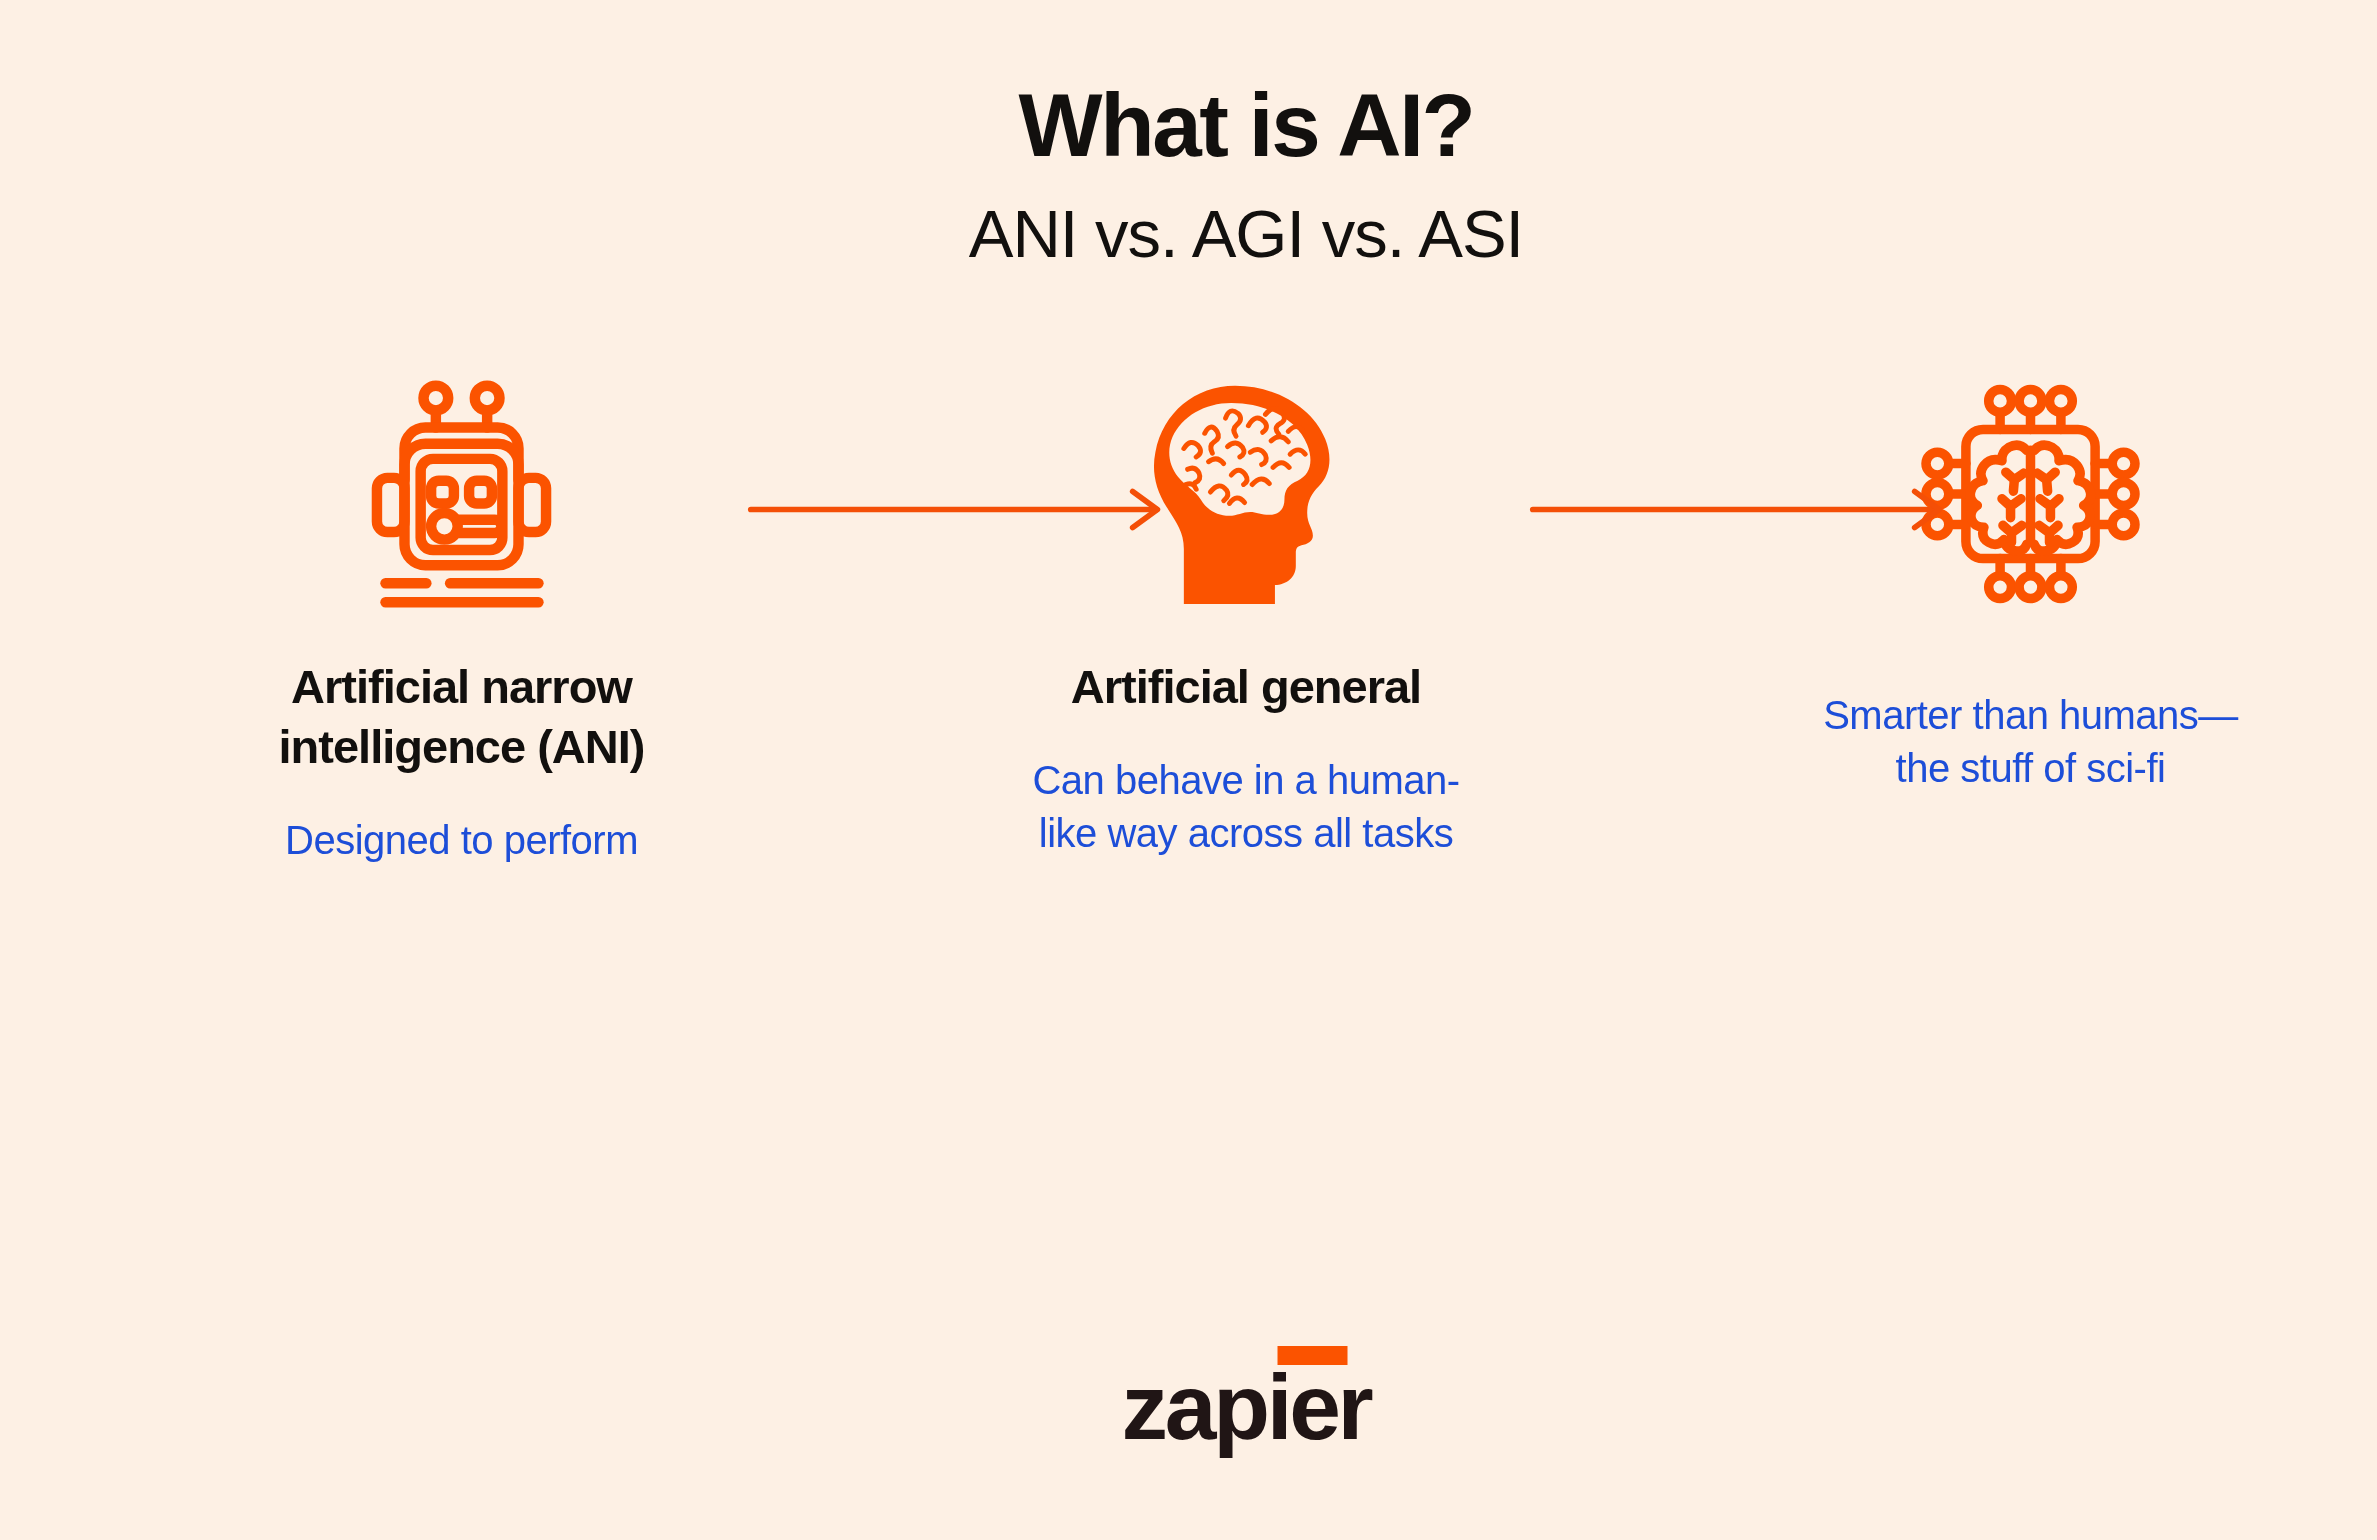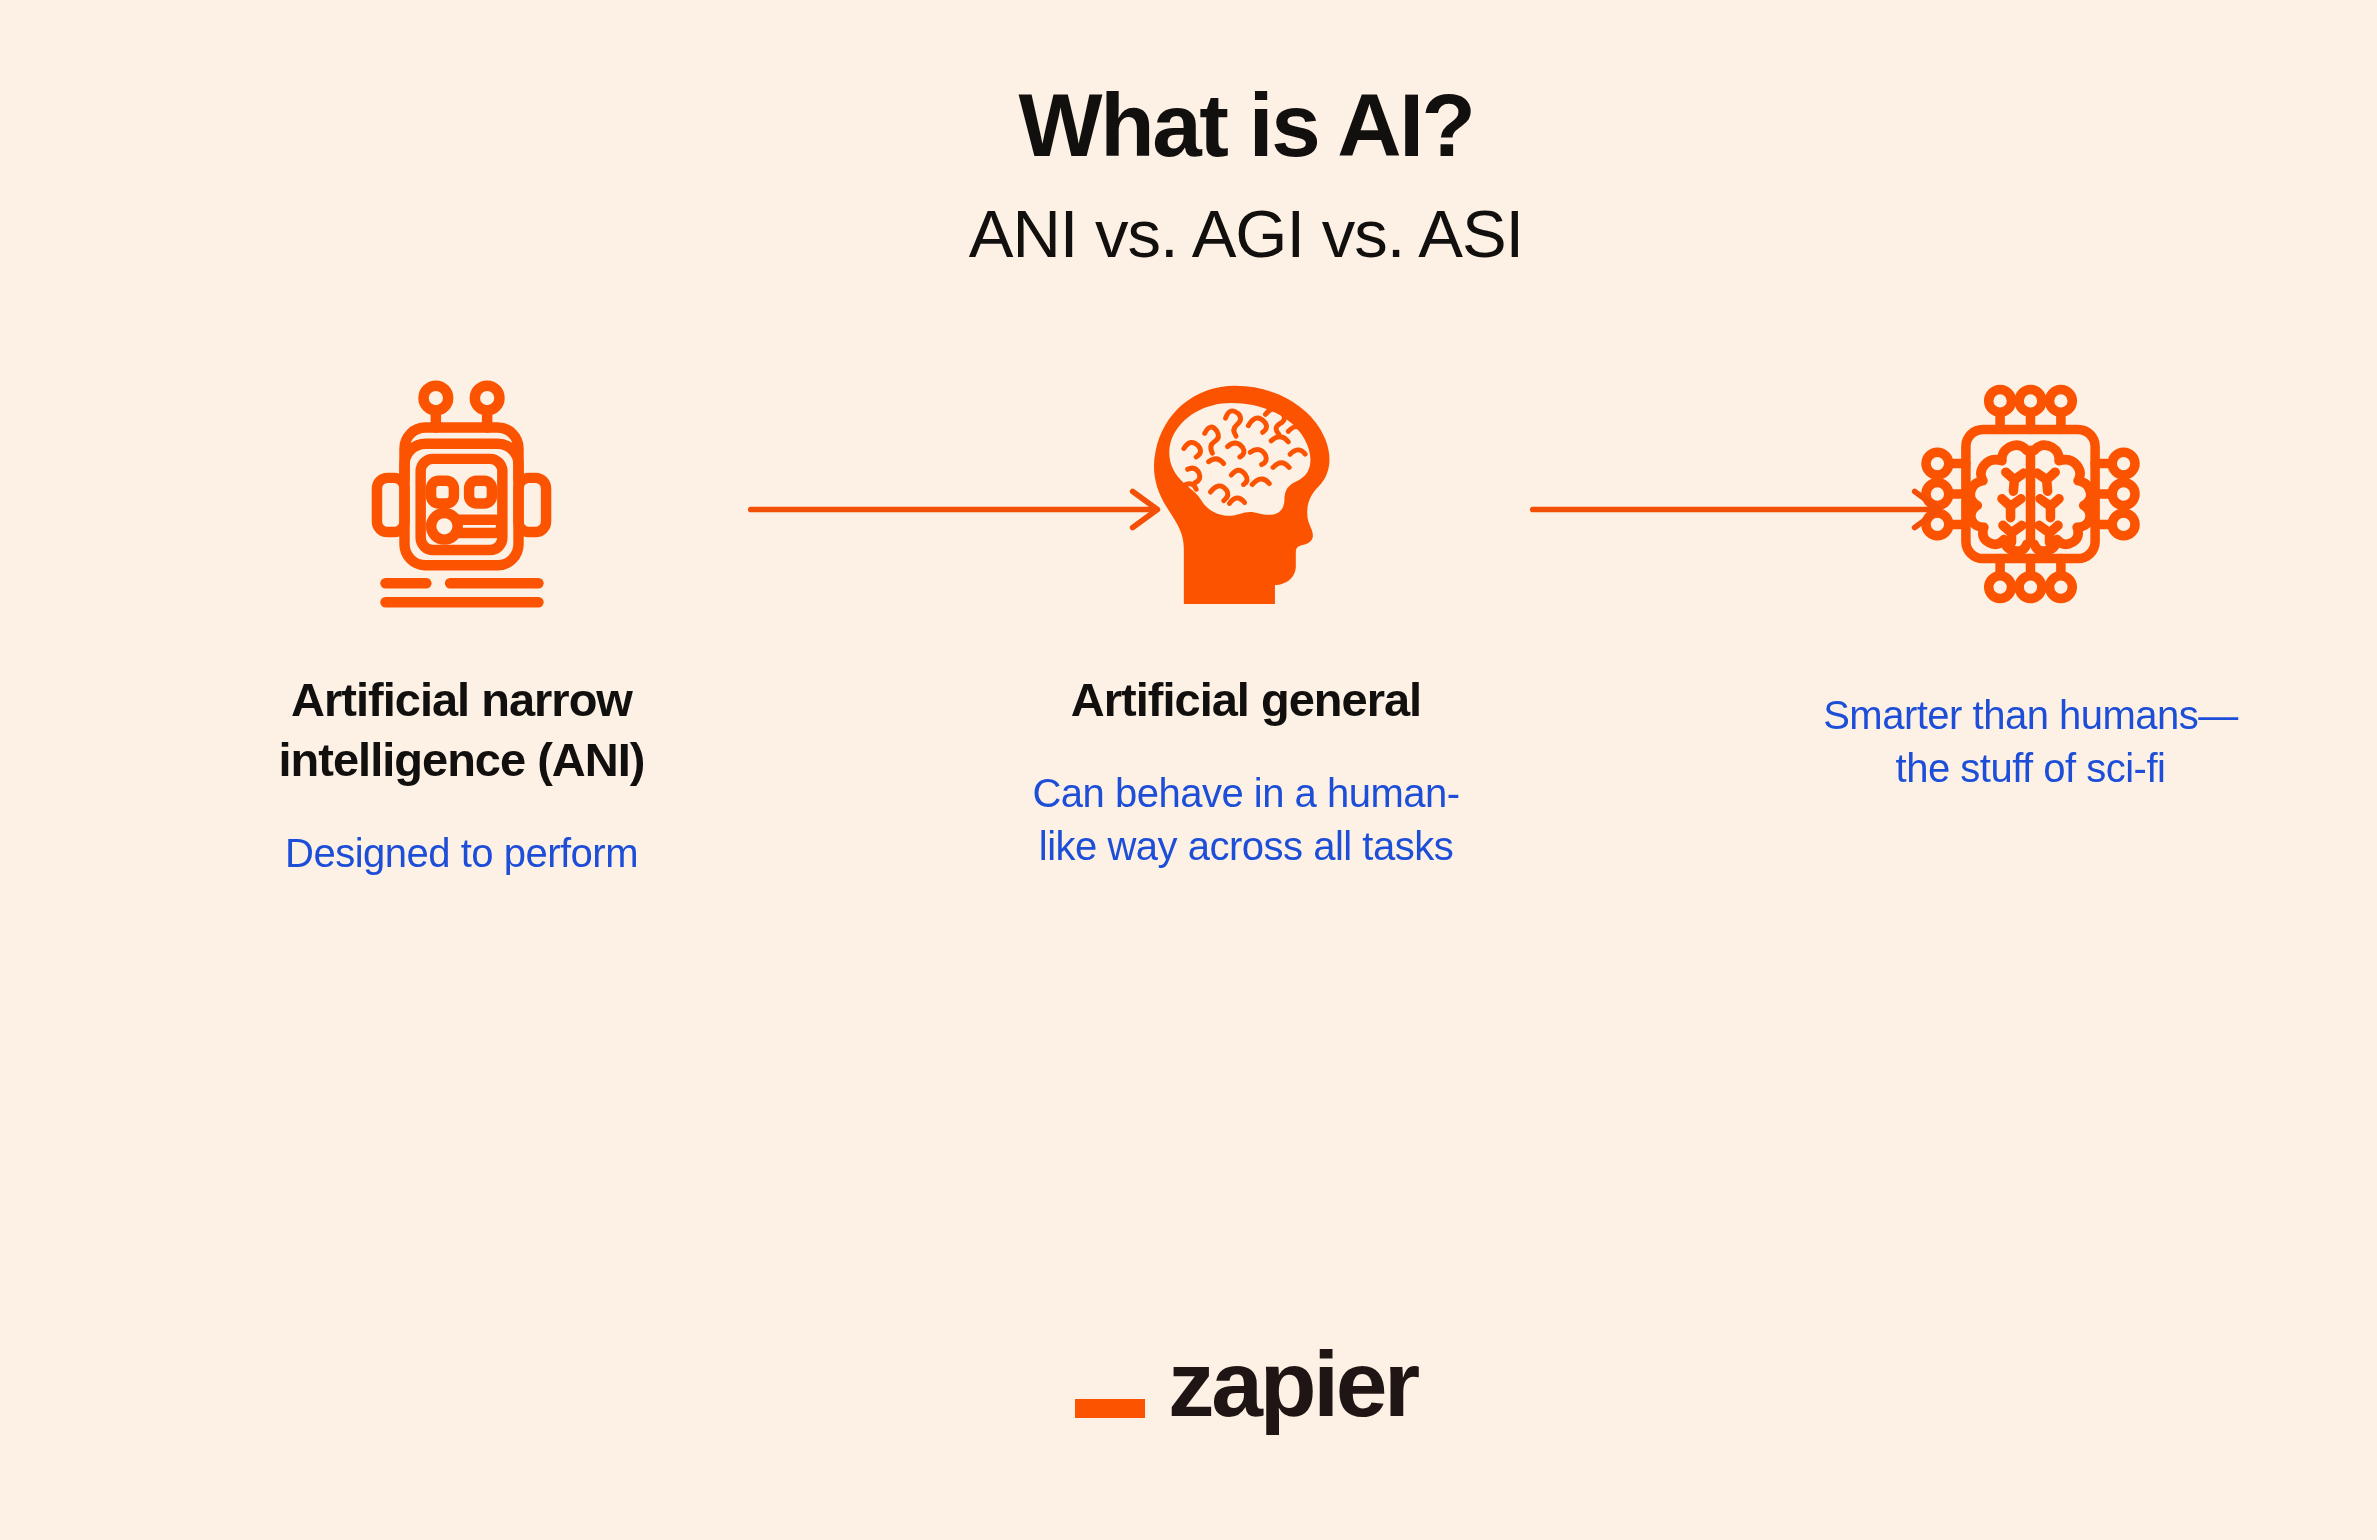--- a/index.html
+++ b/index.html
@@ -65,21 +65,21 @@
   }
 
   .icon-slot {
     height:314px;
     display:flex;
     align-items:center;
     justify-content:center;
   }
 
   .column-title {
-    margin-top:18px;
+    margin-top:5px;
     font-size:47px;
     font-weight:bold;
     letter-spacing:-1px;
     color:#12100E;
     line-height:1.28;
     text-align:center;
     width:499px;
   }
 
   .column-desc {
@@ -102,20 +102,21 @@
   .arrow-2 { left:1348px; }
 
   
   .footer-logo {
     position:absolute;
     left:50%;
     transform:translateX(-50%);
     top:1346px;
     display:flex;
     align-items:flex-end;
+    flex-direction:column;
   }
 
   .logo-underscore {
     width:70px;
     height:19px;
     background:#FB5300;
     margin-right:23px;
     margin-bottom:3.8px;
   }
 

